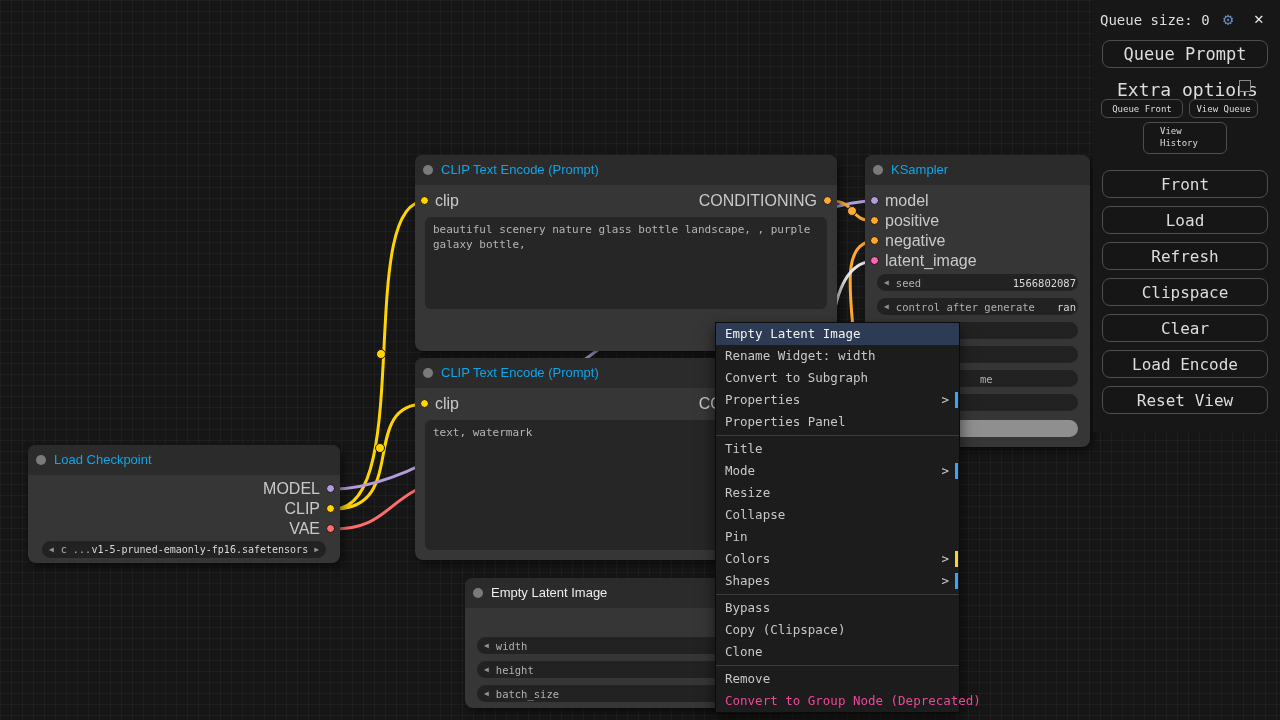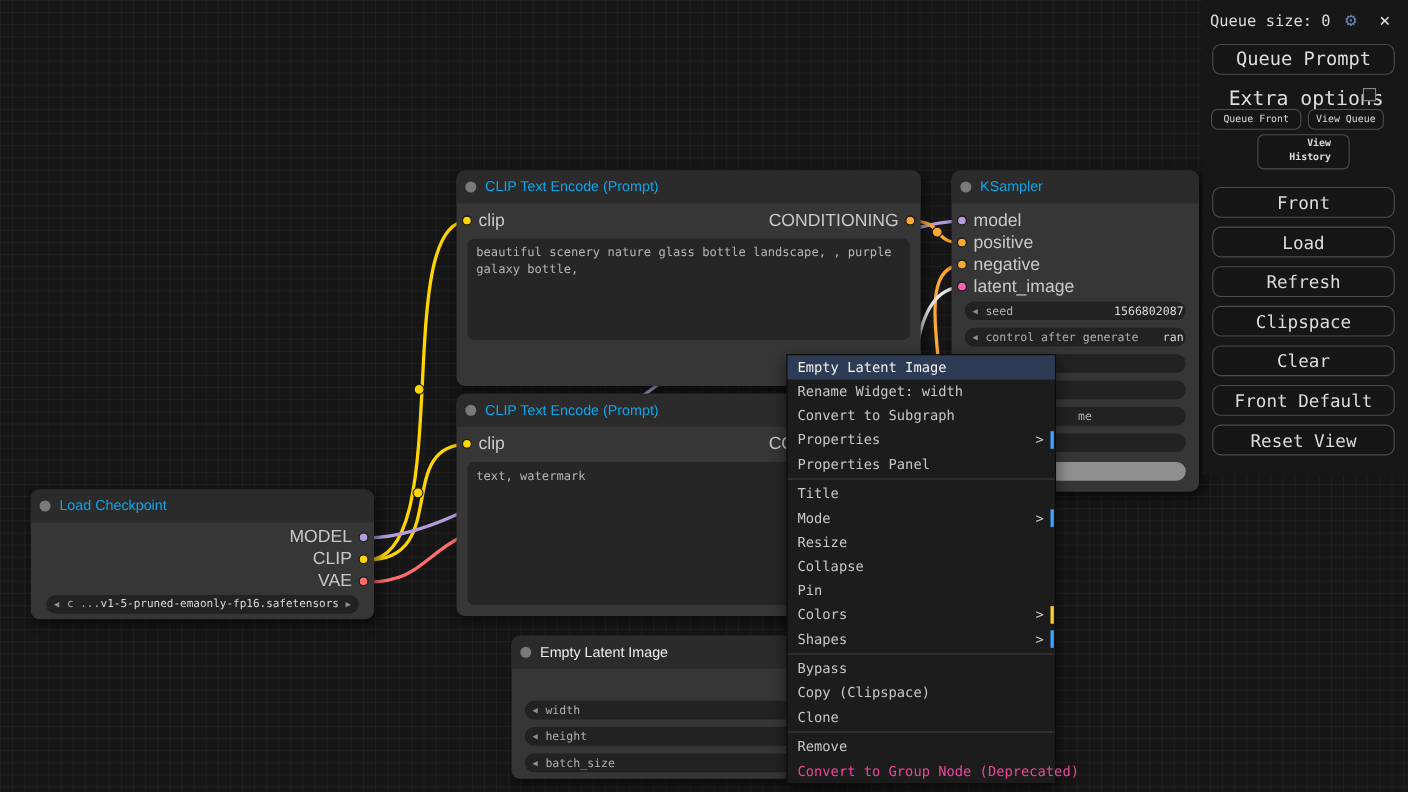--- a/index.html
+++ b/index.html
@@ -256,22 +256,22 @@
   <div class="gear">⚙</div>
   <div class="xclose">✕</div>
 
   <div class="btn big" style="top:40px;">Queue Prompt</div>
 
   <div class="extra">Extra options</div>
   <span class="chk"></span>
 
   <div class="btn small" style="left:8px; top:99px; width:82px;">Queue Front</div>
   <div class="btn small" style="left:96px; top:99px; width:69px;">View Queue</div>
-  <div class="btn small" style="left:50px; top:122px; width:84px; height:32px; padding:2px 16px; white-space:normal; text-align:right; line-height:1.3;font-weight:bold;">View History</div>
+  <div class="btn small" style="left:50px; top:122px; width:84px; height:32px; padding:2px 16px; white-space:normal; text-align:left; line-height:1.3;">View History</div>
 
   <div class="btn" style="top:170px;">Front</div>
   <div class="btn" style="top:206px;">Load</div>
   <div class="btn" style="top:242px;">Refresh</div>
   <div class="btn" style="top:278px;">Clipspace</div>
   <div class="btn" style="top:314px;">Clear</div>
-  <div class="btn" style="top:350px;">Front Default</div>
+  <div class="btn" style="top:350px;">Load Encode</div>
   <div class="btn" style="top:386px;">Reset View</div>
 </div>
 
 </body></html>

